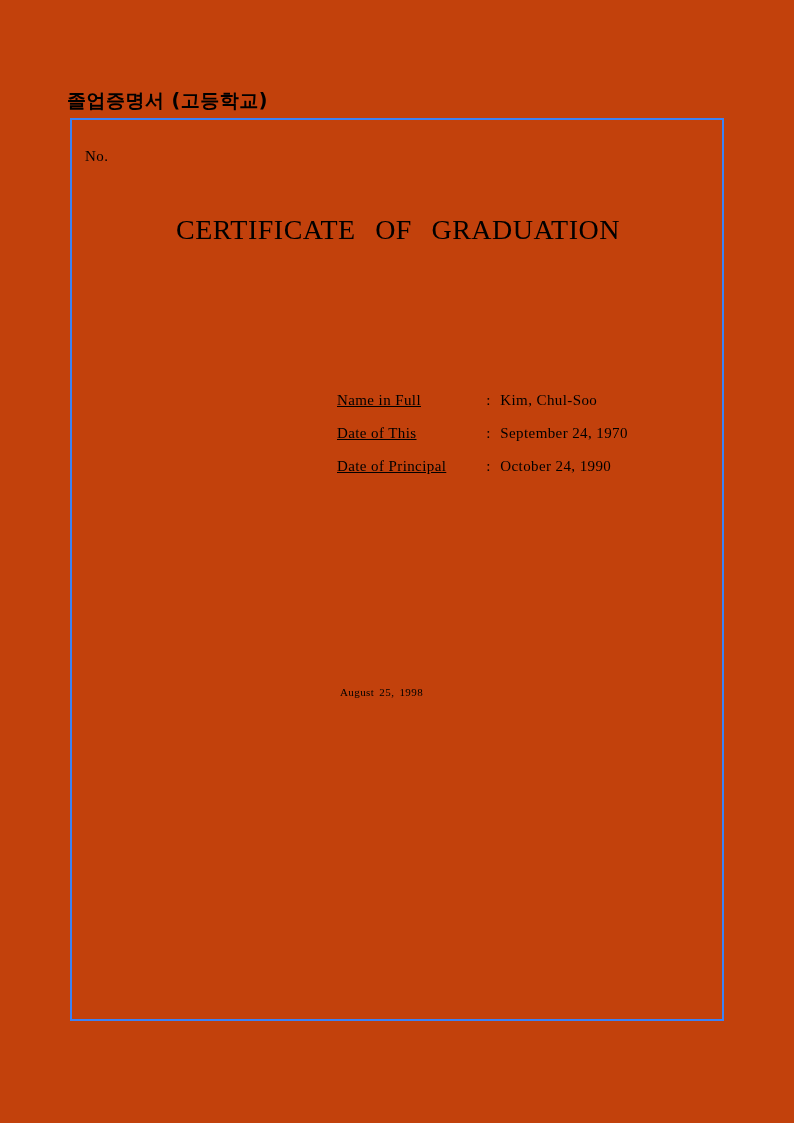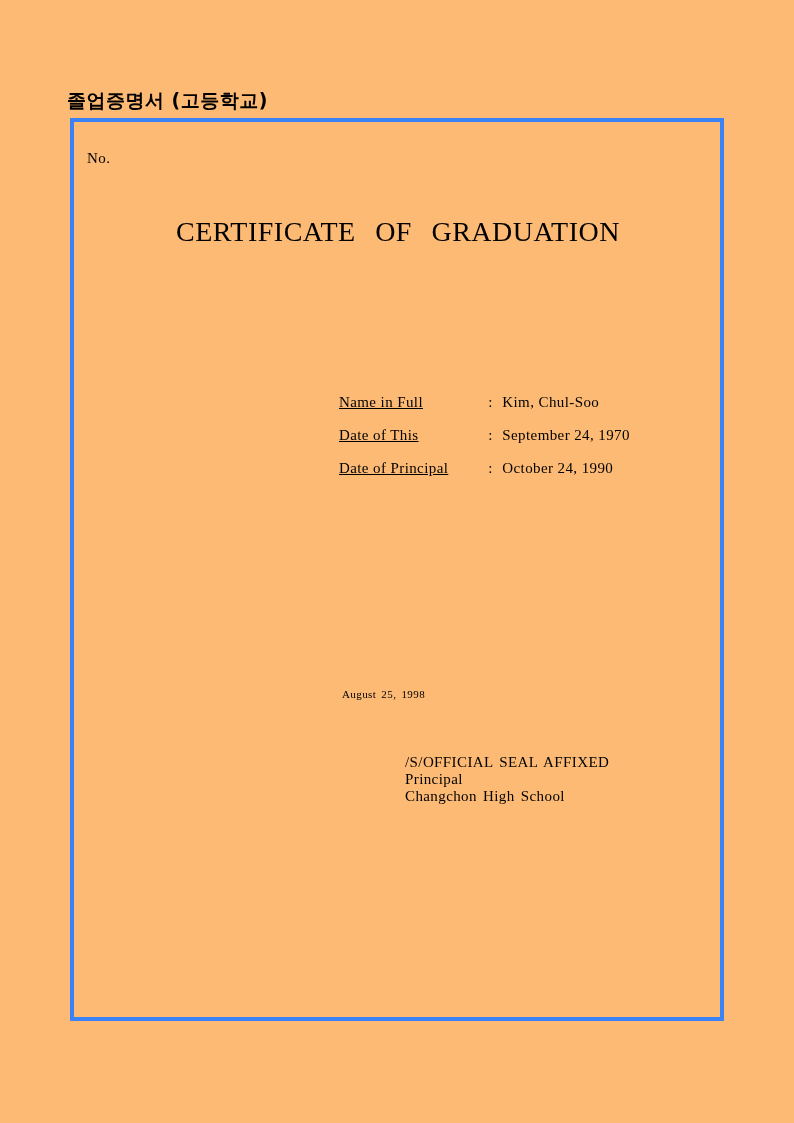--- a/index.html
+++ b/index.html
@@ -4,42 +4,42 @@
 <style>
   html, body {
     margin: 0;
     padding: 0;
     background: #ffffff;
   }
   .page {
     position: relative;
     width: 794px;
     height: 1123px;
-    background: #fdba74;
+    background: #c2410c;
     color: #000000;
     font-family: "Liberation Serif", "DejaVu Serif", serif;
     overflow: hidden;
   }
   .korean-header {
     position: absolute;
     left: 67px;
     top: 88px;
     font-family: "DejaVu Sans", "Liberation Sans", sans-serif;
     font-size: 19px;
     font-weight: bold;
     letter-spacing: 0.5px;
     white-space: nowrap;
   }
   .cert-box {
     position: absolute;
     left: 70px;
     top: 118px;
     width: 654px;
     height: 903px;
-    border: 4px solid #3b82f6;
+    border: 2px solid #3b82f6;
     box-sizing: border-box;
   }
   .no-label {
     position: absolute;
     left: 13px;
     top: 28px;
     font-size: 15px;
     letter-spacing: 0.4px;
   }
   .cert-title {
@@ -135,21 +135,16 @@
         <span class="field-label">Date of Principal</span>
         <span class="field-sep">:</span>
         <span class="field-value">October 24, 1990</span>
       </div>
 
     </div>
 
 
     <div class="issue-date">August 25, 1998</div>
 
-    <div class="signature-block">
-      <div>/S/OFFICIAL SEAL AFFIXED</div>
-      <div>Principal</div>
-      <div>Changchon High School</div>
-    </div>
 
   </div>
 
 </div>
 
 </body></html>

